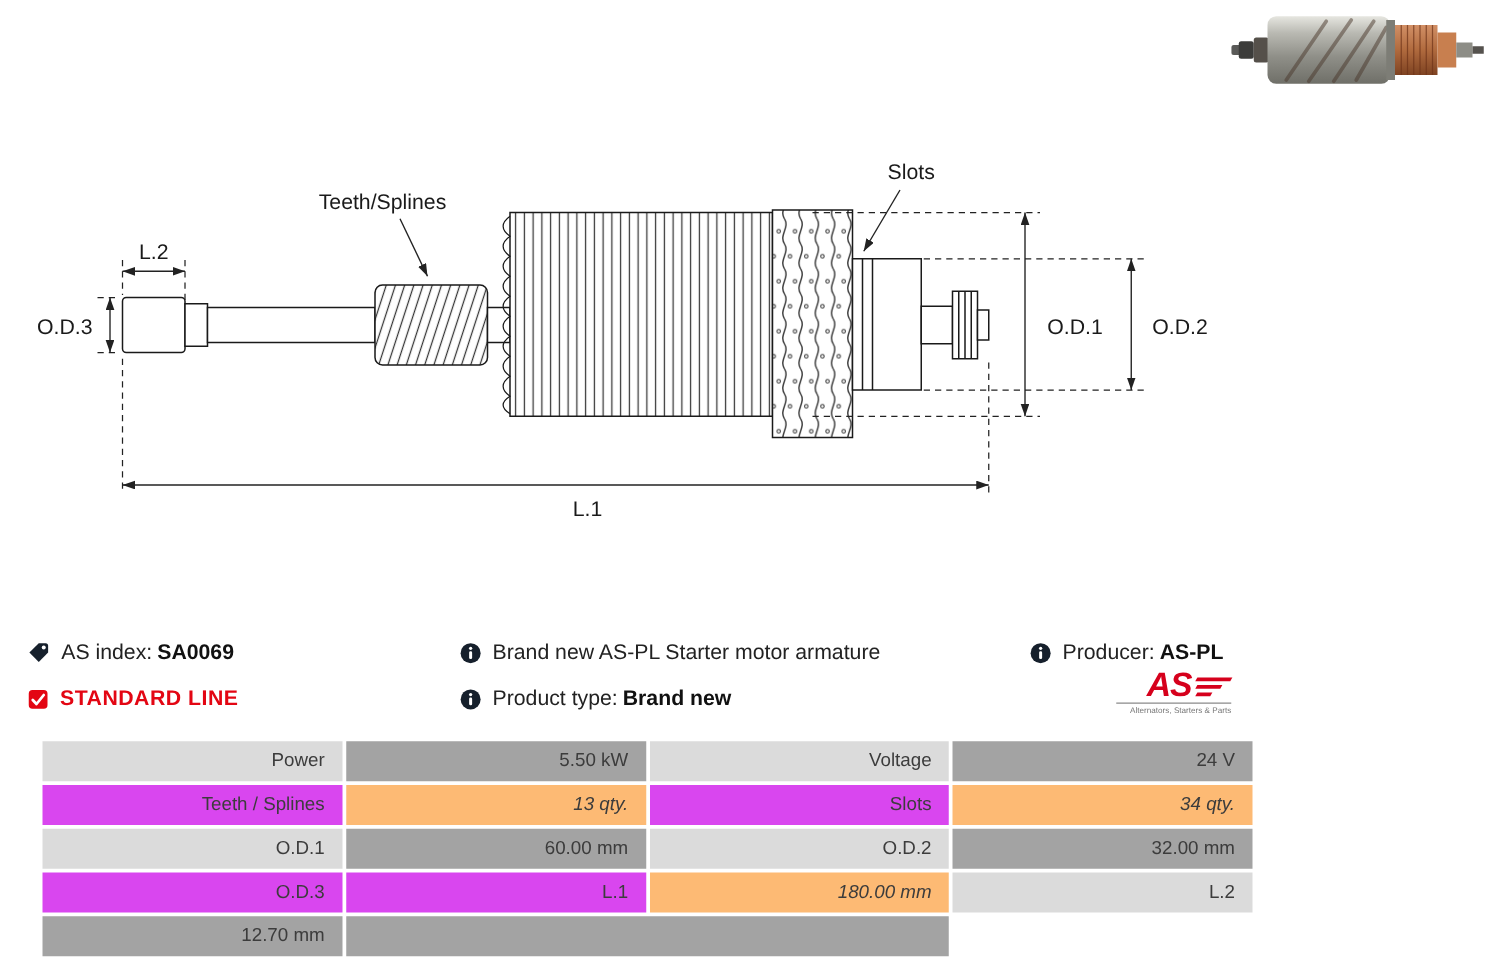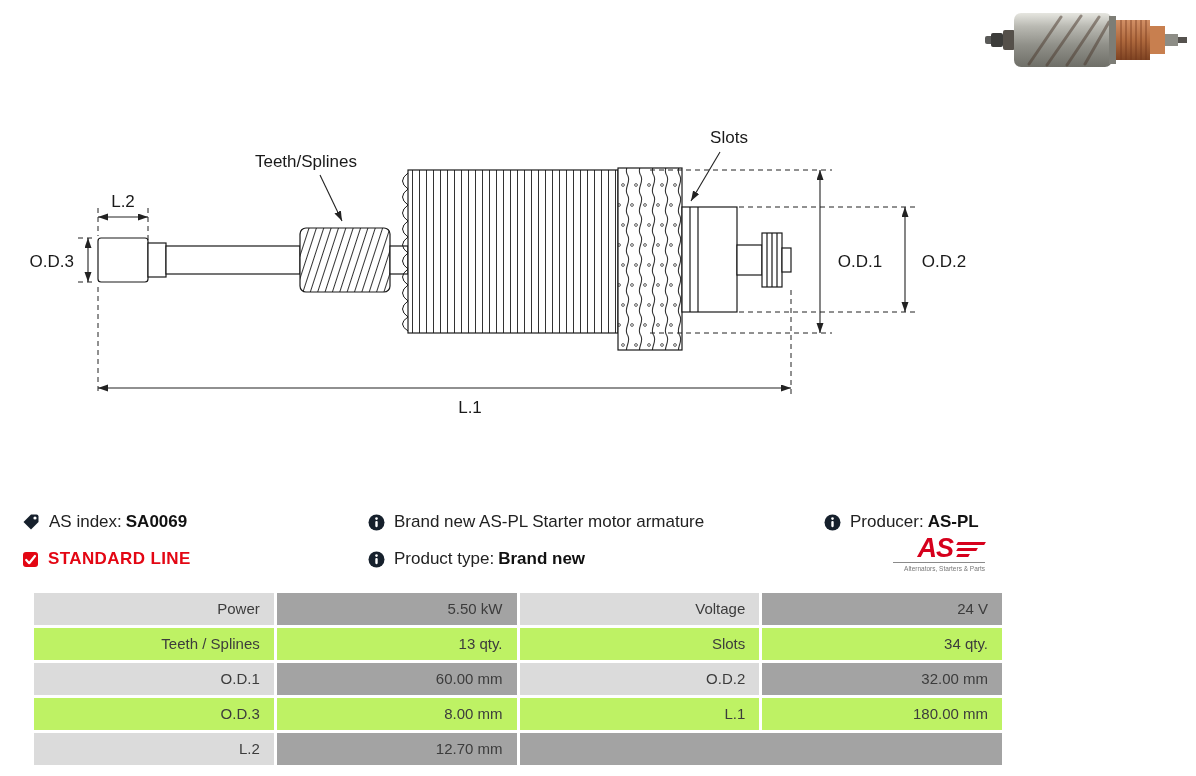--- a/index.html
+++ b/index.html
@@ -29,21 +29,21 @@
   .as-stripes i{display:block;height:3.2px;background:#d6001c;transform:skewX(-30deg);}
   .as-stripes i:nth-child(1){width:28px;}
   .as-stripes i:nth-child(2){width:20px;}
   .as-stripes i:nth-child(3){width:12px;}
   .as-sub{margin-top:2px;border-top:1px solid #8a8a8a;padding-top:2px;font-size:6.5px;color:#777;text-align:right;white-space:nowrap;}
 
   
   .spec-table{position:absolute;left:14px;top:593px;width:968px;display:grid;grid-template-columns:repeat(4,1fr);gap:3px;padding-left:20px;}
   .cell{height:32px;line-height:32px;text-align:right;padding-right:14px;font-size:15px;color:#3c3c3c;overflow:hidden;}
   .lbl-odd{background:#dbdbdb;} .val-odd{background:#a3a3a3;}
-  .lbl-even{background:#bef264;} .val-even{background:#bef264;}
+  .lbl-even{background:#d946ef;} .val-even{background:#fdba74;font-style:italic;}
   .span2{grid-column:span 2;}
 </style>
 </head>
 <body>
 
 <div class="page">
 
   <div class="photo">
     <svg width="205" height="64" viewBox="0 0 205 64">
       <defs>
@@ -233,21 +233,20 @@
     <div class="cell val-even">13 qty.</div>
     <div class="cell lbl-even">Slots</div>
     <div class="cell val-even">34 qty.</div>
 
     <div class="cell lbl-odd">O.D.1</div>
     <div class="cell val-odd">60.00 mm</div>
     <div class="cell lbl-odd">O.D.2</div>
     <div class="cell val-odd">32.00 mm</div>
 
     <div class="cell lbl-even">O.D.3</div>
-    <div class="cell val-even">8.00 mm</div>
     <div class="cell lbl-even">L.1</div>
     <div class="cell val-even">180.00 mm</div>
 
     <div class="cell lbl-odd">L.2</div>
     <div class="cell val-odd">12.70 mm</div>
     <div class="cell val-odd span2"></div>
   </div>
 
 </div>
 

